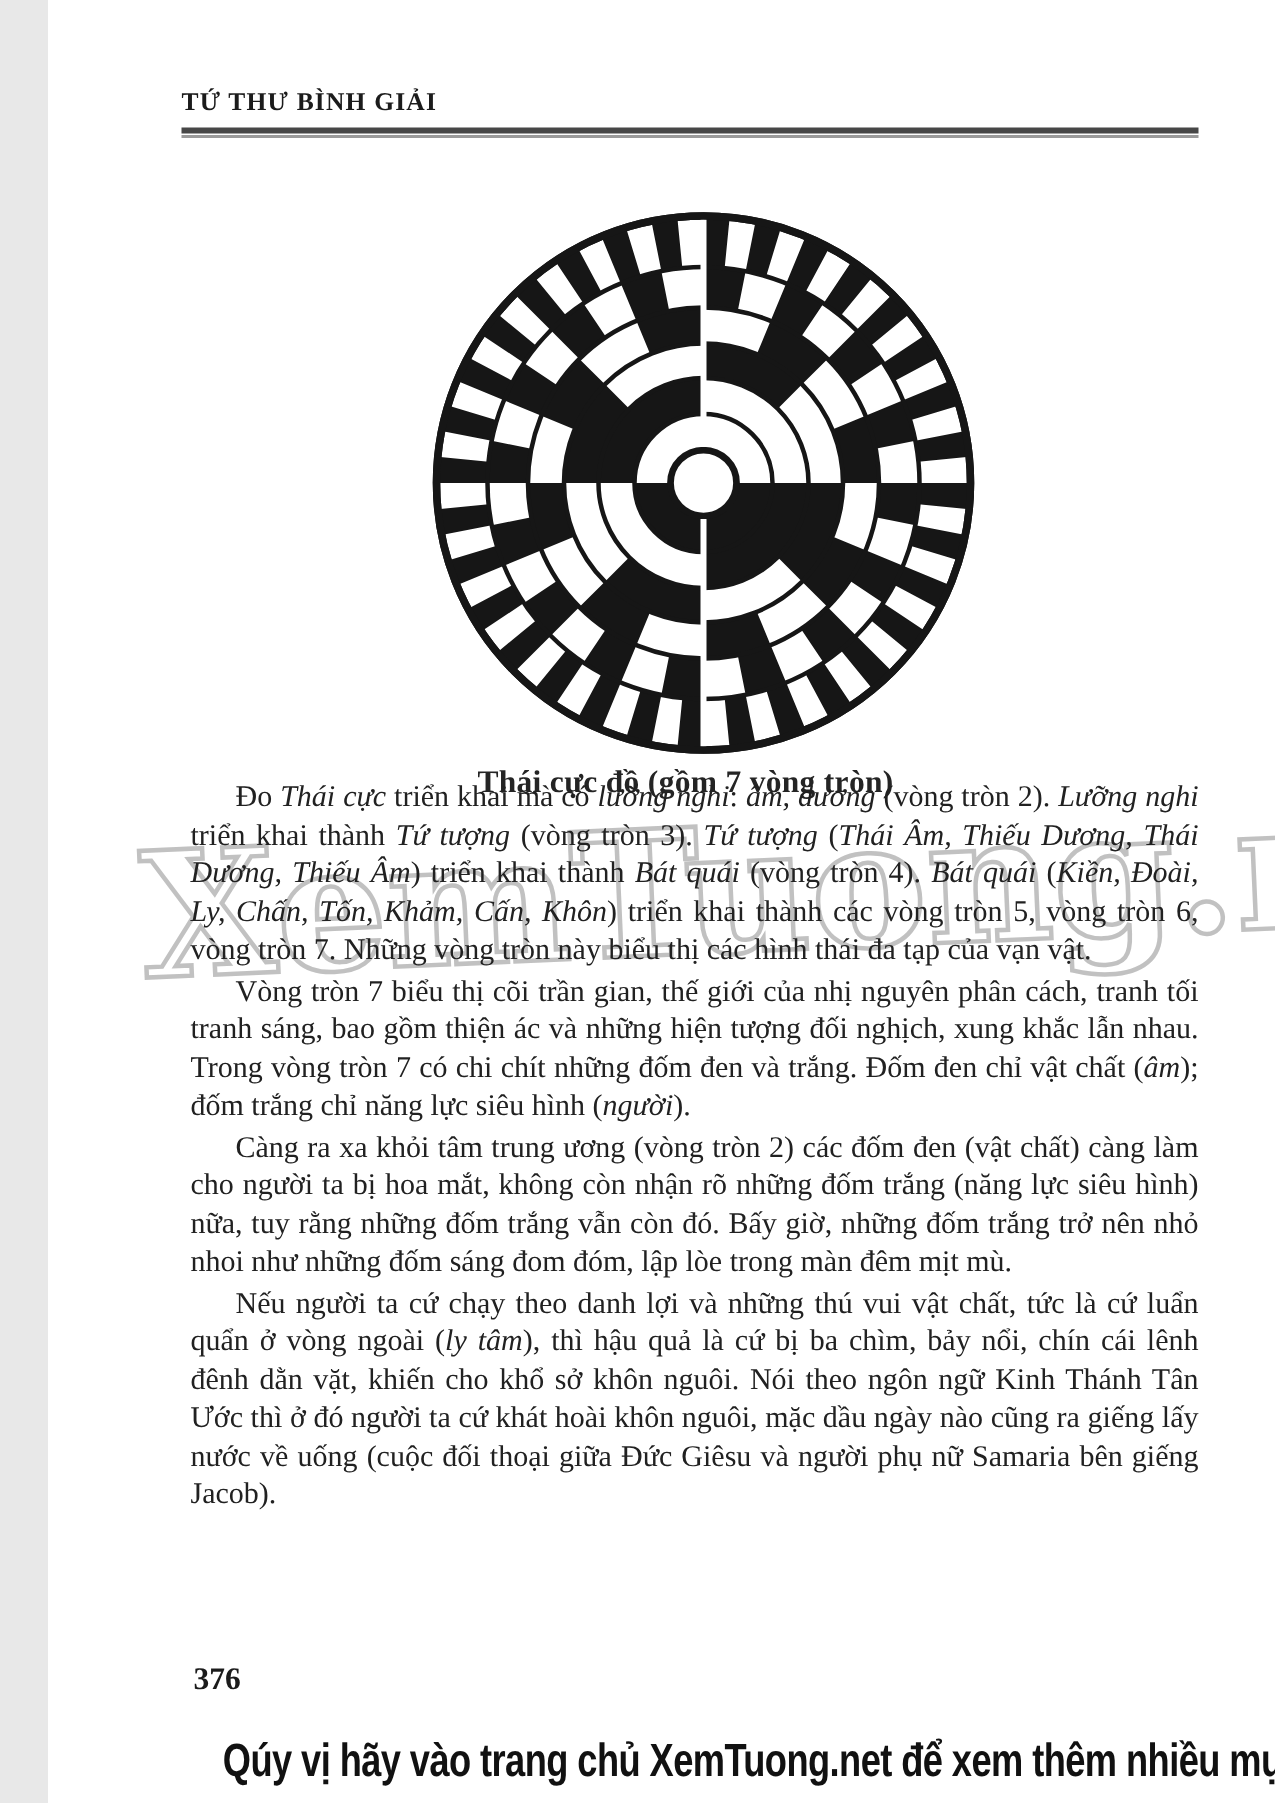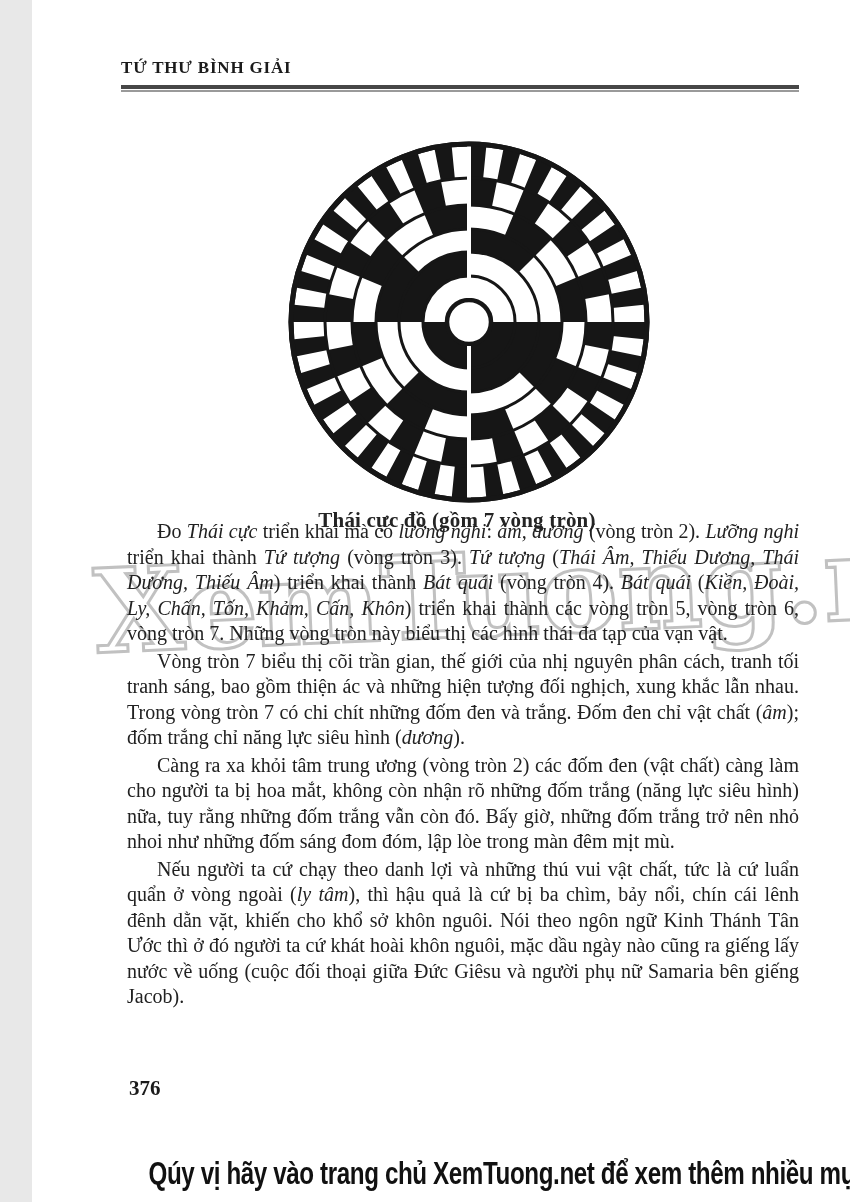--- a/index.html
+++ b/index.html
@@ -41,21 +41,21 @@
   }
   
   .body{position:absolute;left:95px;top:519px;width:672px;z-index:1;}
   .body p{
     margin:0 0 2px 0;
     font-size:20px;line-height:25.5px;
     text-align:justify;text-indent:30px;
     color:#212121;
   }
   
-  .pagenum{position:absolute;left:97px;top:1076px;font-size:21px;font-weight:bold;color:#1b1b1b;z-index:1;}
+  .pagenum{position:absolute;left:97px;top:1107px;font-size:21px;font-weight:bold;color:#1b1b1b;z-index:1;}
   
   .footer{position:absolute;left:0;top:1156px;width:850px;text-align:center;z-index:1;}
   .footer .condense{
     display:inline-block;
     transform:scaleX(0.78);transform-origin:center;
     font-family:"Liberation Sans","DejaVu Sans",sans-serif;
     font-weight:bold;font-size:31px;letter-spacing:-0.5px;
     color:#111111;white-space:nowrap;
   }
 </style>
@@ -147,21 +147,21 @@
         <line x1="186.00" y1="210.00" x2="186.00" y2="363.00" stroke="#ffffff" stroke-width="4"></line>
         <circle cx="186" cy="186" r="178" fill="none" stroke="#161616" stroke-width="5"></circle>
       </svg>
     <div class="figure-caption">Thái cực đồ (gồm 7 vòng tròn)</div>
   </div>
 
   <div class="watermark">XemTuong.net</div>
 
   <div class="body">
     <p class="para"><span>Đo </span><i>Thái cực</i><span> triển khai mà có </span><i>lưỡng nghi</i><span>: </span><i>âm, dương</i><span> (vòng tròn 2). </span><i>Lưỡng nghi</i><span> triển khai thành </span><i>Tứ tượng</i><span> (vòng tròn 3). </span><i>Tứ tượng</i><span> (</span><i>Thái Âm, Thiếu Dương, Thái Dương, Thiếu Âm</i><span>) triển khai thành </span><i>Bát quái</i><span> (vòng tròn 4). </span><i>Bát quái</i><span> (</span><i>Kiền, Đoài, Ly, Chấn, Tốn, Khảm, Cấn, Khôn</i><span>) triển khai thành các vòng tròn 5, vòng tròn 6, vòng tròn 7. Những vòng tròn này biểu thị các hình thái đa tạp của vạn vật.</span></p>
-    <p class="para"><span>Vòng tròn 7 biểu thị cõi trần gian, thế giới của nhị nguyên phân cách, tranh tối tranh sáng, bao gồm thiện ác và những hiện tượng đối nghịch, xung khắc lẫn nhau. Trong vòng tròn 7 có chi chít những đốm đen và trắng. Đốm đen chỉ vật chất (</span><i>âm</i><span>); đốm trắng chỉ năng lực siêu hình (</span><i>dương</i><span>).</span></p>
+    <p class="para"><span>Vòng tròn 7 biểu thị cõi trần gian, thế giới của nhị nguyên phân cách, tranh tối tranh sáng, bao gồm thiện ác và những hiện tượng đối nghịch, xung khắc lẫn nhau. Trong vòng tròn 7 có chi chít những đốm đen và trắng. Đốm đen chỉ vật chất (</span><i>âm</i><span>); đốm trắng chỉ năng lực siêu hình (</span><i>người</i><span>).</span></p>
     <p class="para"><span>Càng ra xa khỏi tâm trung ương (vòng tròn 2) các đốm đen (vật chất) càng làm cho người ta bị hoa mắt, không còn nhận rõ những đốm trắng (năng lực siêu hình) nữa, tuy rằng những đốm trắng vẫn còn đó. Bấy giờ, những đốm trắng trở nên nhỏ nhoi như những đốm sáng đom đóm, lập lòe trong màn đêm mịt mù.</span></p>
     <p class="para"><span>Nếu người ta cứ chạy theo danh lợi và những thú vui vật chất, tức là cứ luẩn quẩn ở vòng ngoài (</span><i>ly tâm</i><span>), thì hậu quả là cứ bị ba chìm, bảy nổi, chín cái lênh đênh dằn vặt, khiến cho khổ sở khôn nguôi. Nói theo ngôn ngữ Kinh Thánh Tân Ước thì ở đó người ta cứ khát hoài khôn nguôi, mặc dầu ngày nào cũng ra giếng lấy nước về uống (cuộc đối thoại giữa Đức Giêsu và người phụ nữ Samaria bên giếng Jacob).</span></p>
   </div>
 
   <div class="pagenum">376</div>
 
   <div class="footer">
     <span class="condense">Qúy vị hãy vào trang chủ XemTuong.net để xem thêm nhiều mục hay khác</span>
   </div>
 

